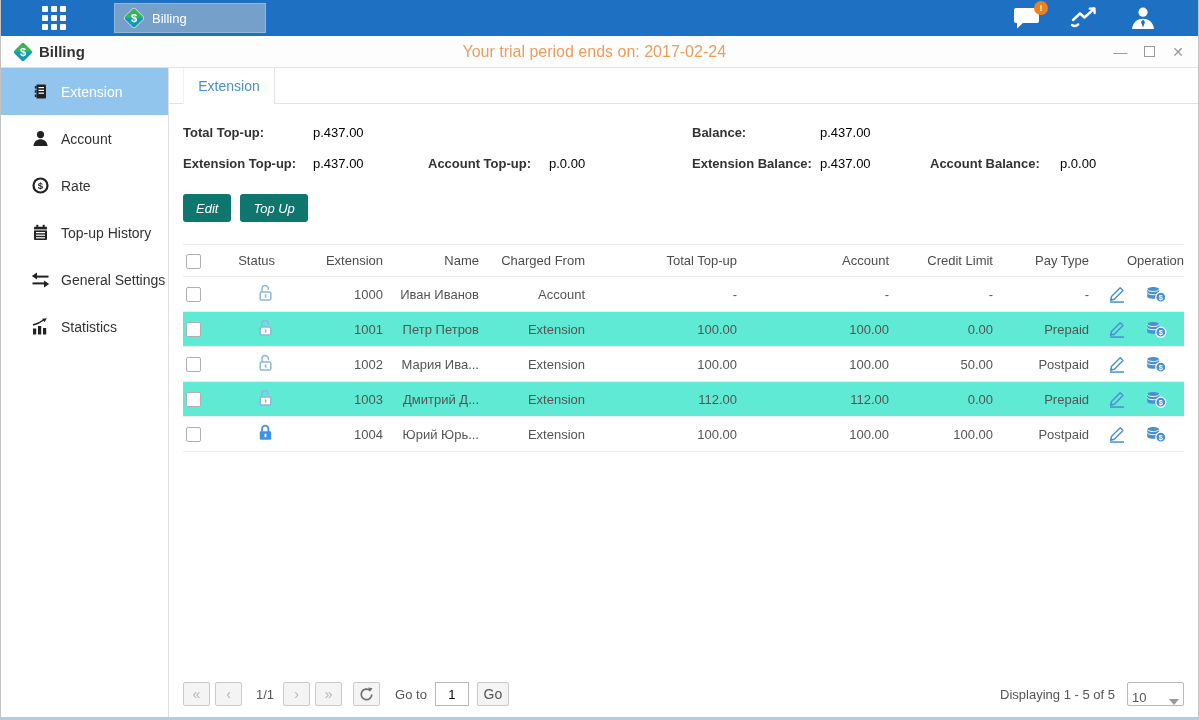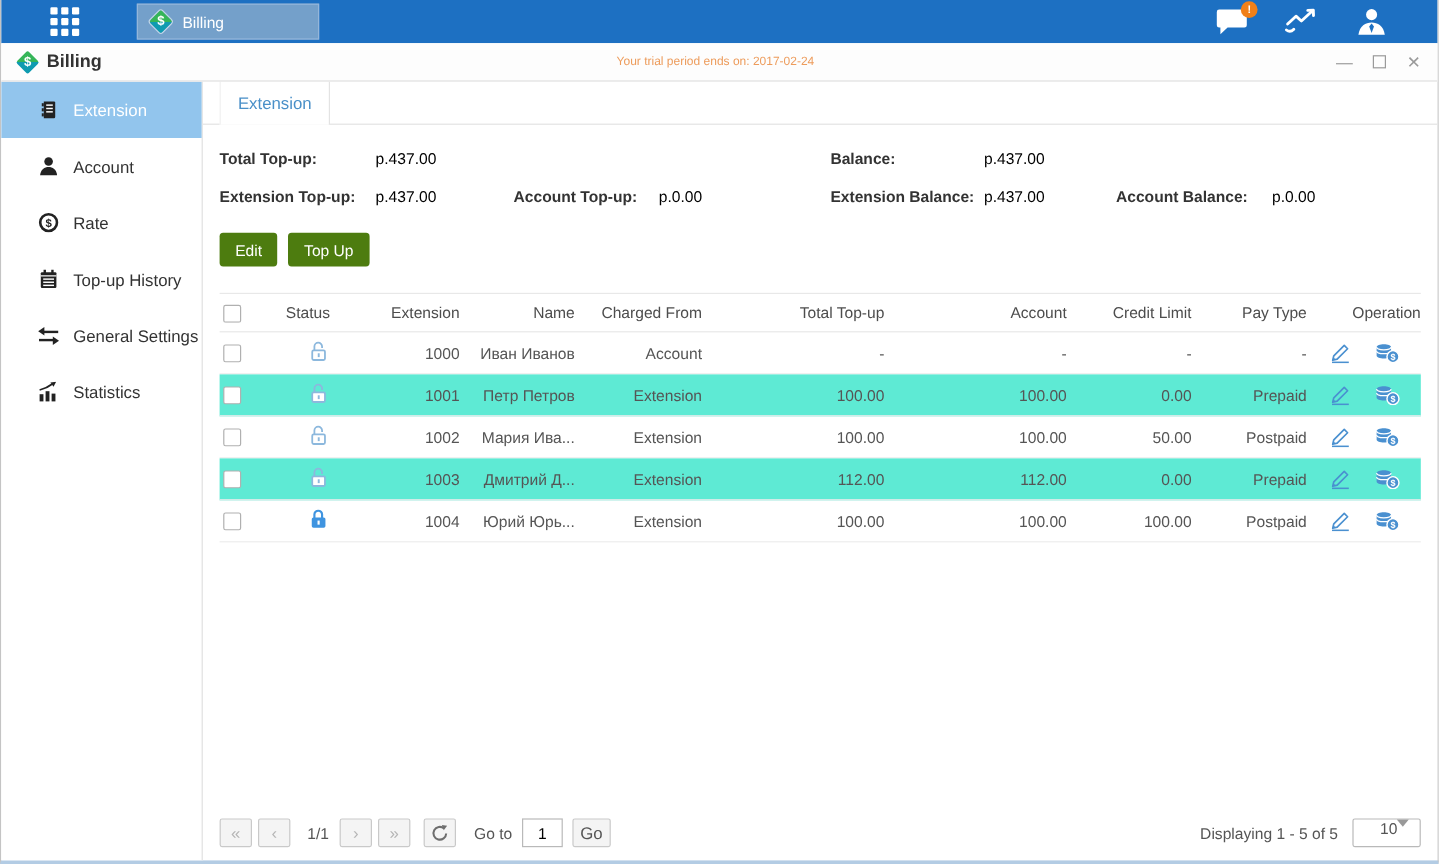--- a/index.html
+++ b/index.html
@@ -17,21 +17,21 @@
 
   
   .diamond { position:relative; width:20px; height:20px; display:inline-block; flex-shrink:0; }
   .diamond i { position:absolute; left:3px; top:3px; right:3px; bottom:3px; transform:rotate(45deg); background:linear-gradient(135deg,#35b558 0%,#35b558 50%,#0f9bb0 50%,#0f9bb0 100%); border-radius:2px; box-shadow:0 0 0 1px rgba(255,255,255,0.55); }
   .diamond b { position:absolute; left:0; top:0; width:100%; height:100%; display:flex; align-items:center; justify-content:center; color:#fff; font-size:11px; font-weight:bold; }
 
   
   .titlebar { height:32px; background:#fdfdfd; border-bottom:1px solid #e0e0e0; display:flex; align-items:center; position:relative; flex-shrink:0; }
   .title-left { display:flex; align-items:center; margin-left:12px; }
   .app-title { font-size:15px; font-weight:bold; color:#333; margin-left:6px; }
-  .trial { position:absolute; left:50%; transform:translateX(-52%); color:#ed9c5c; font-size:10px; white-space:nowrap; }
+  .trial { position:absolute; left:50%; transform:translateX(-52%); color:#ed9c5c; font-size:16px; white-space:nowrap; }
   .win-controls { margin-left:auto; margin-right:14px; display:flex; align-items:center; gap:17px; color:#9a9a9a; }
   .win-controls span { cursor:pointer; font-size:14px; line-height:1; }
   .win-max { width:11px; height:11px; border:1.5px solid #9a9a9a; display:inline-block; }
 
   
   .content { flex:1; display:flex; min-height:0; }
   .sidebar { width:168px; flex-shrink:0; border-right:1px solid #e0e0e0; background:#fff; }
   .side-item { height:47px; display:flex; align-items:center; padding-left:29px; cursor:pointer; font-size:14px; color:#333; }
   .side-item .s-icon { width:20px; display:flex; justify-content:center; margin-right:11px; flex-shrink:0; }
   .side-item.active { background:#92c5ed; color:#fff; }
@@ -45,21 +45,21 @@
   
   .summary { display:flex; padding-top:13px; font-size:13px;align-items:flex-end; }
   .sum-half { display:grid; grid-template-rows:30px 30px; row-gap:1px; align-items:center; }
   .sum-left  { width:509px; grid-template-columns:130px 115px 121px auto; }
   .sum-right { flex:1; grid-template-columns:128px 110px 130px auto; }
   .sum-label { font-weight:bold; color:#333; }
   .sum-value { color:#000000; }
 
   
   .actions { margin-top:16px; display:flex; gap:9px; }
-  .btn-blue { background:#4d7c0f; color:#fff; border:none; border-radius:3px; height:28px; padding:0 13px; font-size:13px; font-family:"Liberation Sans",sans-serif; cursor:pointer; }
+  .btn-blue { background:#0f766e; color:#fff; border:none; border-radius:3px; height:28px; padding:0 13px; font-size:13px; font-family:"Liberation Sans",sans-serif; cursor:pointer;font-style:italic; }
 
   
   .table { margin-top:22px; flex-shrink:0; }
   .tgrid { display:grid; grid-template-columns:30px 62px 108px 96px 106px 152px 152px 104px 96px 1fr; align-items:center; }
   .thead { height:33px; border-top:1px solid #e8e8e8; border-bottom:1px solid #e8e8e8; color:#4d4d4d; font-size:13px; }
   .trow { height:35px; border-bottom:1px solid #ededed; color:#555; font-size:13px; }
   .trow.alt { background:#5eead4; }
   .cell { text-align:right; overflow:hidden; white-space:nowrap; }
   .c-check { text-align:left; padding-left:3px; }
   .checkbox { width:15px; height:15px; border:1px solid #b0b0b0; border-radius:2px; background:#fff; display:inline-block; vertical-align:middle; cursor:pointer; }
@@ -70,21 +70,21 @@
   .spacer { flex:1; }
 
   
   .pager { height:46px; display:flex; align-items:center; flex-shrink:0; font-size:13px; color:#555; }
   .pg-btn { height:24px; min-width:27px; background:#f4f4f4; border:1px solid #c9c9c9; border-radius:2px; display:flex; align-items:center; justify-content:center; color:#b5b5b5; font-size:14px; margin-right:5px; cursor:pointer; padding:0 5px; }
   .pg-ind { padding:0 9px; color:#555; }
   .goto-label { margin:0 8px 0 10px; }
   .goto-input { width:34px; height:24px; border:1px solid #b9b9b9; text-align:center; font-size:13px; font-family:"Liberation Sans",sans-serif; margin-right:8px; }
   .pg-right { margin-left:auto; display:flex; align-items:center; }
   .displaying { margin-right:12px; }
-  .pagesize { width:57px; height:24px; border:1px solid #b9b9b9; border-radius:2px; background:#fff; display:flex; align-items:flex-start; padding:0 22px; cursor:pointer; color:#555; }
+  .pagesize { width:57px; height:24px; border:1px solid #b9b9b9; border-radius:2px; background:#fff; display:flex; align-items:flex-end; padding:0 4px; cursor:pointer; color:#555; }
   .caret { margin-left:auto; width:0; height:0; border-left:5px solid transparent; border-right:5px solid transparent; border-top:6px solid #999; }
 </style>
 </head>
 <body>
 
 <div class="window">
 
   <div class="navbar">
     <div class="apps-grid">
       <svg width="26" height="26" viewBox="0 0 26 26" fill="#fff">

